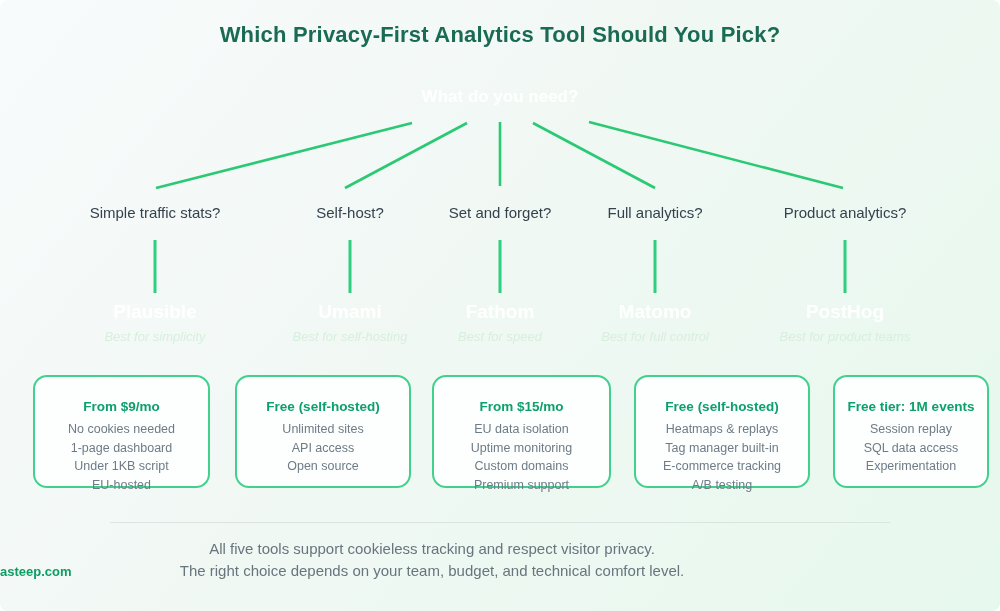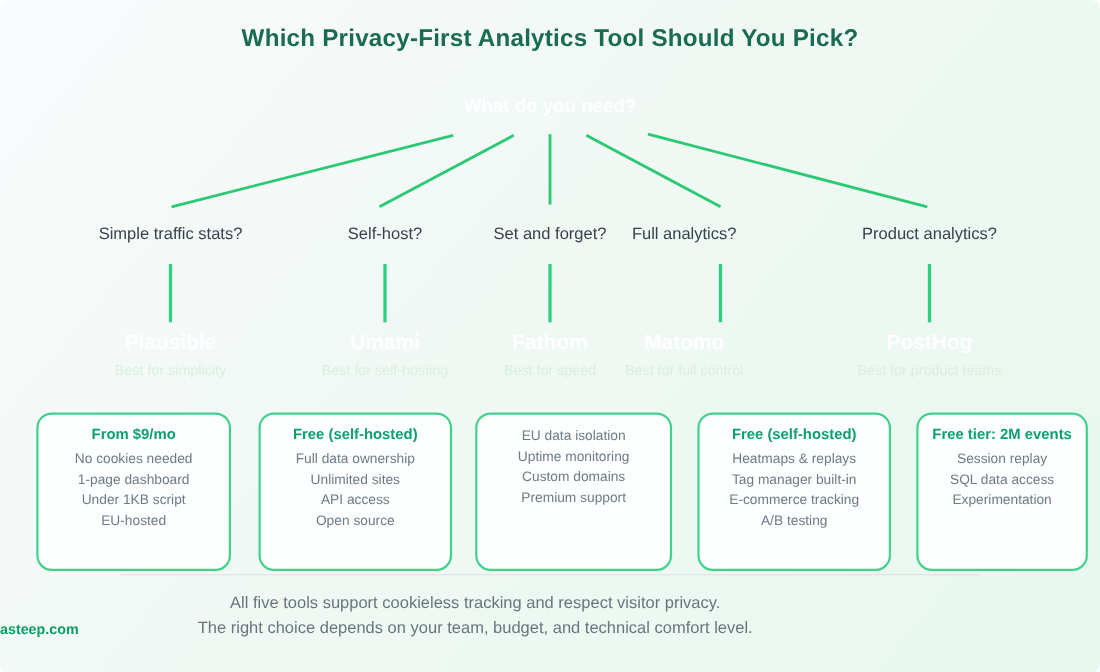--- a/index.html
+++ b/index.html
@@ -20,26 +20,26 @@
     position:absolute;top:87px;left:0;width:1000px;
     text-align:center;font-size:17px;font-weight:bold;color:#ffffff;
   }
   svg.lines{position:absolute;top:0;left:0;}
   .anchor{
     position:absolute;transform:translateX(-50%);
     text-align:center;white-space:nowrap;
   }
   .question{top:204px;font-size:15px;color:#35424e;}
   .tool{top:301px;font-size:19px;font-weight:bold;color:#ffffff;}
-  .tagline{top:329px;font-size:13px;color:#d7efdd;}
-  .c1{left:155px}.c2{left:350px}.c3{left:500px}.c4{left:622px}.c5{left:845px}
+  .tagline{top:329px;font-size:13px;color:#d7efdd;font-style:italic;}
+  .c1{left:155px}.c2{left:350px}.c3{left:500px}.c4{left:655px}.c5{left:845px}
   .card{
-    position:absolute;top:375px;height:144px;box-sizing:border-box;
+    position:absolute;top:375px;height:113px;box-sizing:border-box;
     background:#fdfffe;border:2px solid #41d18d;border-radius:14px;
-    text-align:center;padding-top:10px;
+    text-align:center;padding-top:22px;
   }
   .card1{left:33px;width:177px}
   .card2{left:235px;width:176px}
   .card3{left:432px;width:179px}
   .card4{left:634px;width:176px}
   .card5{left:833px;width:156px}
   .card-headline{
     font-size:13.5px;font-weight:bold;color:#0da06c;margin-bottom:6px;
   }
   .card-item{font-size:12.5px;color:#6e7b86;line-height:18.5px;}
@@ -92,30 +92,30 @@
     <div class="card-item">1-page dashboard</div>
     <div class="card-item">Under 1KB script</div>
     <div class="card-item">EU-hosted</div>
   </div>
 
   <div class="anchor question c2">Self-host?</div>
   <div class="anchor tool c2">Umami</div>
   <div class="anchor tagline c2">Best for self-hosting</div>
   <div class="card card2">
     <div class="card-headline">Free (self-hosted)</div>
-    <div class="card-item">Full data ownership</div>
     <div class="card-item">Unlimited sites</div>
     <div class="card-item">API access</div>
     <div class="card-item">Open source</div>
   </div>
 
   <div class="anchor question c3">Set and forget?</div>
   <div class="anchor tool c3">Fathom</div>
   <div class="anchor tagline c3">Best for speed</div>
   <div class="card card3">
+    <div class="card-headline">From $15/mo</div>
     <div class="card-item">EU data isolation</div>
     <div class="card-item">Uptime monitoring</div>
     <div class="card-item">Custom domains</div>
     <div class="card-item">Premium support</div>
   </div>
 
   <div class="anchor question c4">Full analytics?</div>
   <div class="anchor tool c4">Matomo</div>
   <div class="anchor tagline c4">Best for full control</div>
   <div class="card card4">
@@ -123,21 +123,21 @@
     <div class="card-item">Heatmaps &amp; replays</div>
     <div class="card-item">Tag manager built-in</div>
     <div class="card-item">E-commerce tracking</div>
     <div class="card-item">A/B testing</div>
   </div>
 
   <div class="anchor question c5">Product analytics?</div>
   <div class="anchor tool c5">PostHog</div>
   <div class="anchor tagline c5">Best for product teams</div>
   <div class="card card5">
-    <div class="card-headline">Free tier: 2M events</div>
+    <div class="card-headline">Free tier: 1M events</div>
     <div class="card-item">Session replay</div>
     <div class="card-item">SQL data access</div>
     <div class="card-item">Experimentation</div>
   </div>
 
   <div class="divider"></div>
   <div class="footer-note fn1">All five tools support cookieless tracking and respect visitor privacy.</div>
   <div class="footer-note fn2">The right choice depends on your team, budget, and technical comfort level.</div>
   <div class="brand">asteep.com</div>
 

